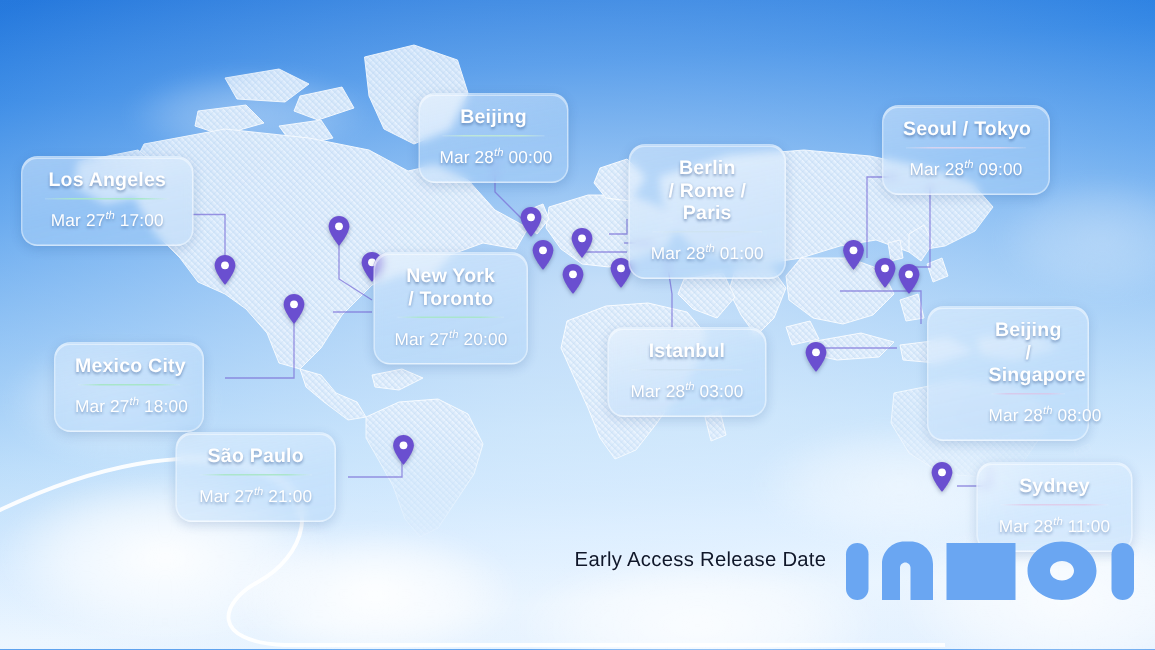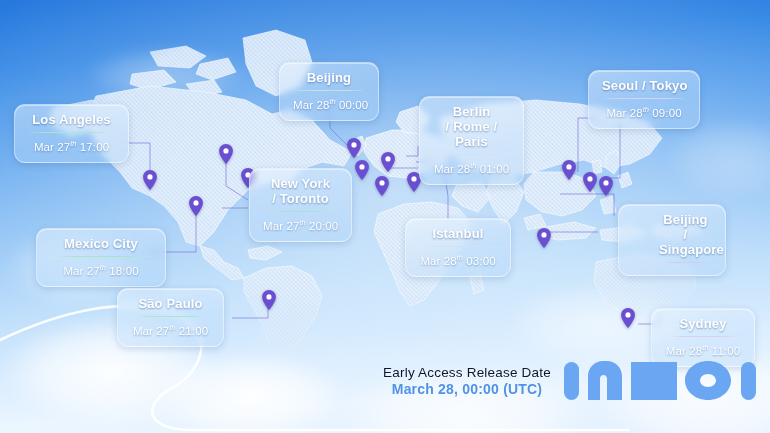--- a/index.html
+++ b/index.html
@@ -358,61 +358,63 @@
 
   <div class="card" style="left:249px; top:168px; width:103px;">
     <div class="city" style="white-space:pre-line">New York
 / Toronto</div>
     <div class="rule" style="--rule: #a9e6cb;"></div>
     <div class="time">
       <span>Mar 27</span><sup>th</sup> <span>20:00</span>
     </div>
   </div>
 
-  <div class="card" style="left:36px;  top:228px; width:130px;">
+  <div class="card" style="left:36px;  top:228px; width:100px;">
     <div class="city">Mexico City</div>
     <div class="rule" style="--rule: #a6e5c6;"></div>
     <div class="time">
       <span>Mar 27</span><sup>th</sup> <span>18:00</span>
     </div>
   </div>
 
   <div class="card" style="left:405px; top:218px; width:106px;">
     <div class="city">Istanbul</div>
     <div class="rule" style="--rule: #cfe2f4;"></div>
     <div class="time">
       <span>Mar 28</span><sup>th</sup> <span>03:00</span>
     </div>
   </div>
 
   <div class="card" style="left:618px; top:204px; width:108px;padding-left:40px;">
     <div class="city" style="white-space:pre-line">Beijing
 / Singapore</div>
     <div class="rule" style="--rule: #d8c8ea;"></div>
+    <div class="time">
+      <span>Mar 28</span><sup>th</sup> <span>08:00</span>
+    </div>
   </div>
 
   <div class="card" style="left:117px; top:288px; width:107px;">
     <div class="city">São Paulo</div>
     <div class="rule" style="--rule: #aae5c8;"></div>
     <div class="time">
       <span>Mar 27</span><sup>th</sup> <span>21:00</span>
     </div>
   </div>
 
   <div class="card" style="left:651px; top:288px; width:104px;margin-top:20px;">
     <div class="city">Sydney</div>
     <div class="rule" style="--rule: #dfcdea;"></div>
     <div class="time">
       <span>Mar 28</span><sup>th</sup> <span>11:00</span>
     </div>
   </div>
 
   <div class="footer">
     <div class="l1">Early Access Release Date</div>
-    <div class="l2">March 28, 00:00 (UTC)</div>
   </div>
 
   <div class="logo" aria-label="INZOI">
     <svg viewBox="0 0 200 58">
       <g fill="#6aa6f2">
 
         <rect x="2" y="10" width="15" height="38" rx="7.5"></rect>
 
         <path d="M26,48 L26,24 C26,15.7 32.7,9 41,9 L45,9 C53.3,9 60,15.7 60,24 L60,48 L45,48 L45,26.5
                  C45,24.6 43.4,23 41.5,23 C39.6,23 38,24.6 38,26.5 L38,48 Z"></path>

